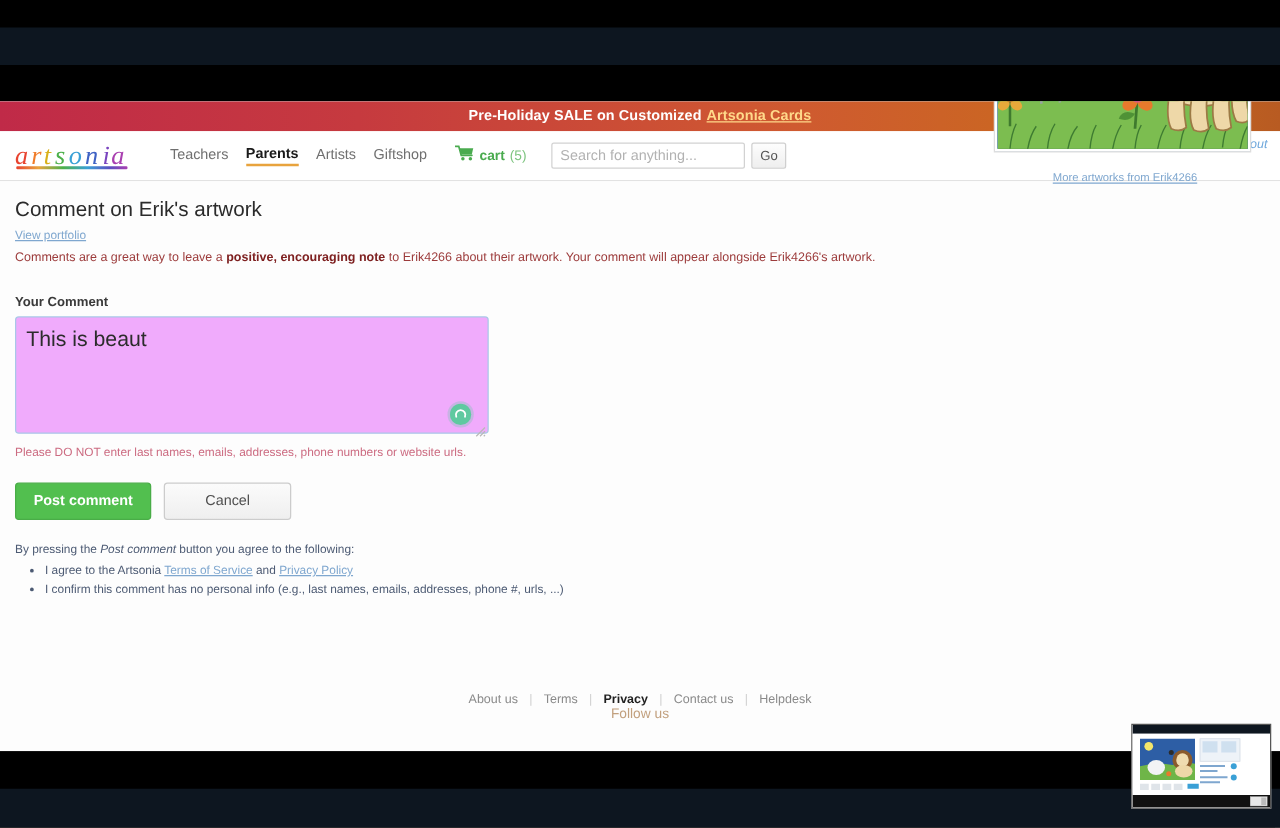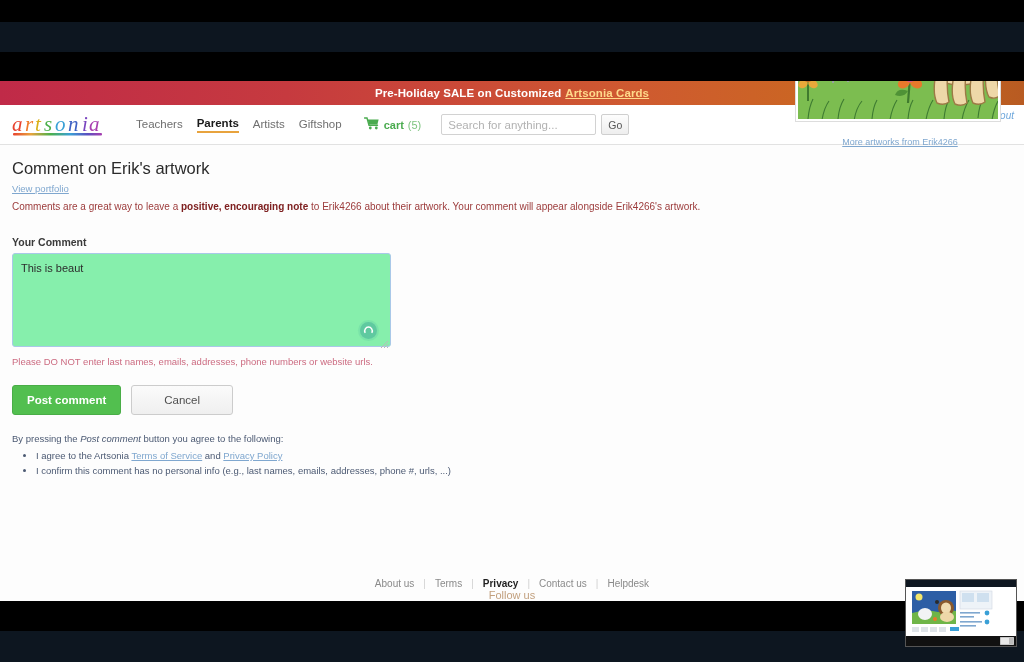--- a/index.html
+++ b/index.html
@@ -92,22 +92,22 @@
 
   .intro { margin-top:5px; font-size:10px; color:#9c3b3b; }
   .intro b { color:#7e2020; }
 
   .field-label { margin-top:24px; font-size:10.5px; color:#3a3a3a; font-weight:bold; }
 
   .textarea-wrap { position:relative; width:379px; margin-top:5px; }
   .comment-area {
     width:379px; height:94px;
     border:1px solid #a9c8e8; border-radius:3px;
-    background:#86efac; resize:none;
-    font-size:11px; color:#2c2c2c;
+    background:#f0abfc; resize:none;
+    font-size:17px; color:#2c2c2c;
     padding:7px 8px;
     font-family:"Liberation Sans", sans-serif;
     outline:none;
     line-height:1.35;
   }
   .grammar-dot {
     position:absolute; right:14px; bottom:12px;
     width:17px; height:17px; border-radius:50%;
     background:#5fc9a0;
     box-shadow:0 0 0 2px rgba(95,201,160,0.28);
@@ -142,21 +142,21 @@
   .art-panel { position:absolute; right:8px; top:-200px; width:208px; text-align:center; }
   .art-frame {
     width:204px; height:176px;
     border:2px solid #ffffff;
     outline:1px solid #ddd;
     overflow:hidden; position:relative; background:#2b5fa8;
   }
   .more-art { display:inline-block; margin-top:16px; font-size:9px; color:#7fa7cf; text-decoration:underline; }
 
   
-  .footer { position:absolute; left:0; bottom:0; width:1024px; background:#fdfdfd; padding-bottom:0; }
+  .footer { position:absolute; left:0; bottom:0; width:1024px; background:#fdfdfd; padding-bottom:24px; }
   .footlinks { display:flex; justify-content:center; align-items:center; gap:9px; font-size:10px; }
   .footlinks a { color:#8a8a8a; text-decoration:none; }
   .footlinks a.bold { color:#1f1f1f; font-weight:bold; }
   .footsep { color:#d0d0d0; }
   .followus { text-align:center; font-size:11px; color:#c2a07e; }
 
   
   .pip {
     position:absolute; right:3px; bottom:15px;
     width:112px; height:68px;

